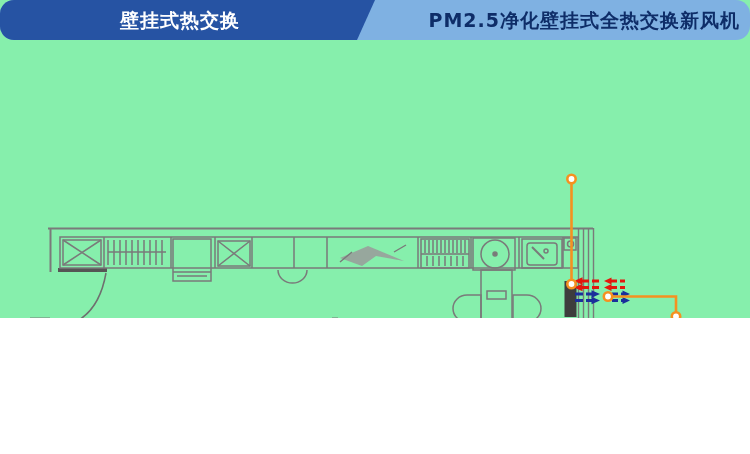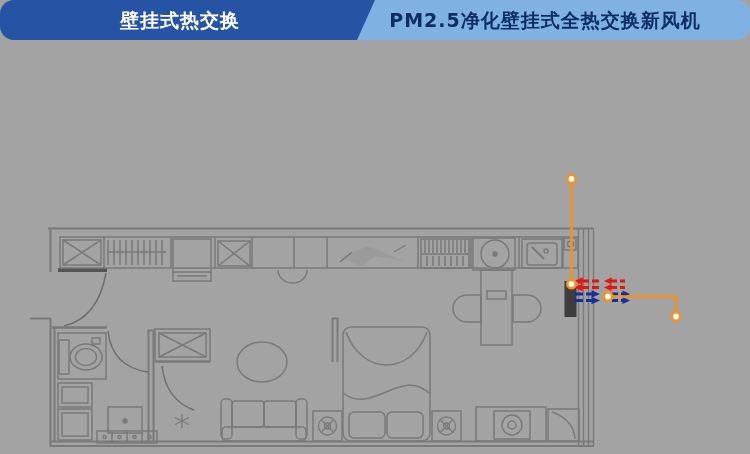--- a/index.html
+++ b/index.html
@@ -1,34 +1,34 @@
 <!DOCTYPE html>
 <html><head>
 <meta charset="utf-8">
 <style>
   html,body{margin:0;padding:0;background:#fff;}
   .stage{
-    position:relative;width:750px;height:454px;background:#a3a3a3;overflow:hidden;
+    position:relative;width:750px;height:318px;background:#86efac;overflow:hidden;
     font-family:"DejaVu Sans","Liberation Sans",sans-serif;
   }
   
   .header{
     position:absolute;left:0;top:0;width:750px;height:40px;
     border-radius:14px;overflow:hidden;background:#7fb1e2;
   }
   .header .left-wedge{
     position:absolute;inset:0;background:#2653a3;
     clip-path:polygon(0 0,375px 0,357px 100%,0 100%);
   }
   .header .h-label{
     position:absolute;top:0;height:40px;line-height:40px;
     font-size:19px;font-weight:bold;text-align:center;letter-spacing:1px;
   }
   .header .h-left{left:0;width:360px;color:#ffffff;}
-  .header .h-right{left:350px;width:390px;color:#0e2d68;}
+  .header .h-right{left:350px;width:390px;color:#0e2d68;text-align:right;}
   
   .plan-svg{position:absolute;left:0;top:0;}
   
   .callout{
     position:absolute;width:88px;height:88px;border-radius:50%;
     background:radial-gradient(circle at 50% 35%, #f8f8f8 0%, #e6e6e6 45%, #bdbdbd 100%);
     box-shadow:0 1px 4px rgba(0,0,0,.18);
   }
   .callout .c-label{
     position:absolute;left:0;right:0;bottom:7px;text-align:center;

